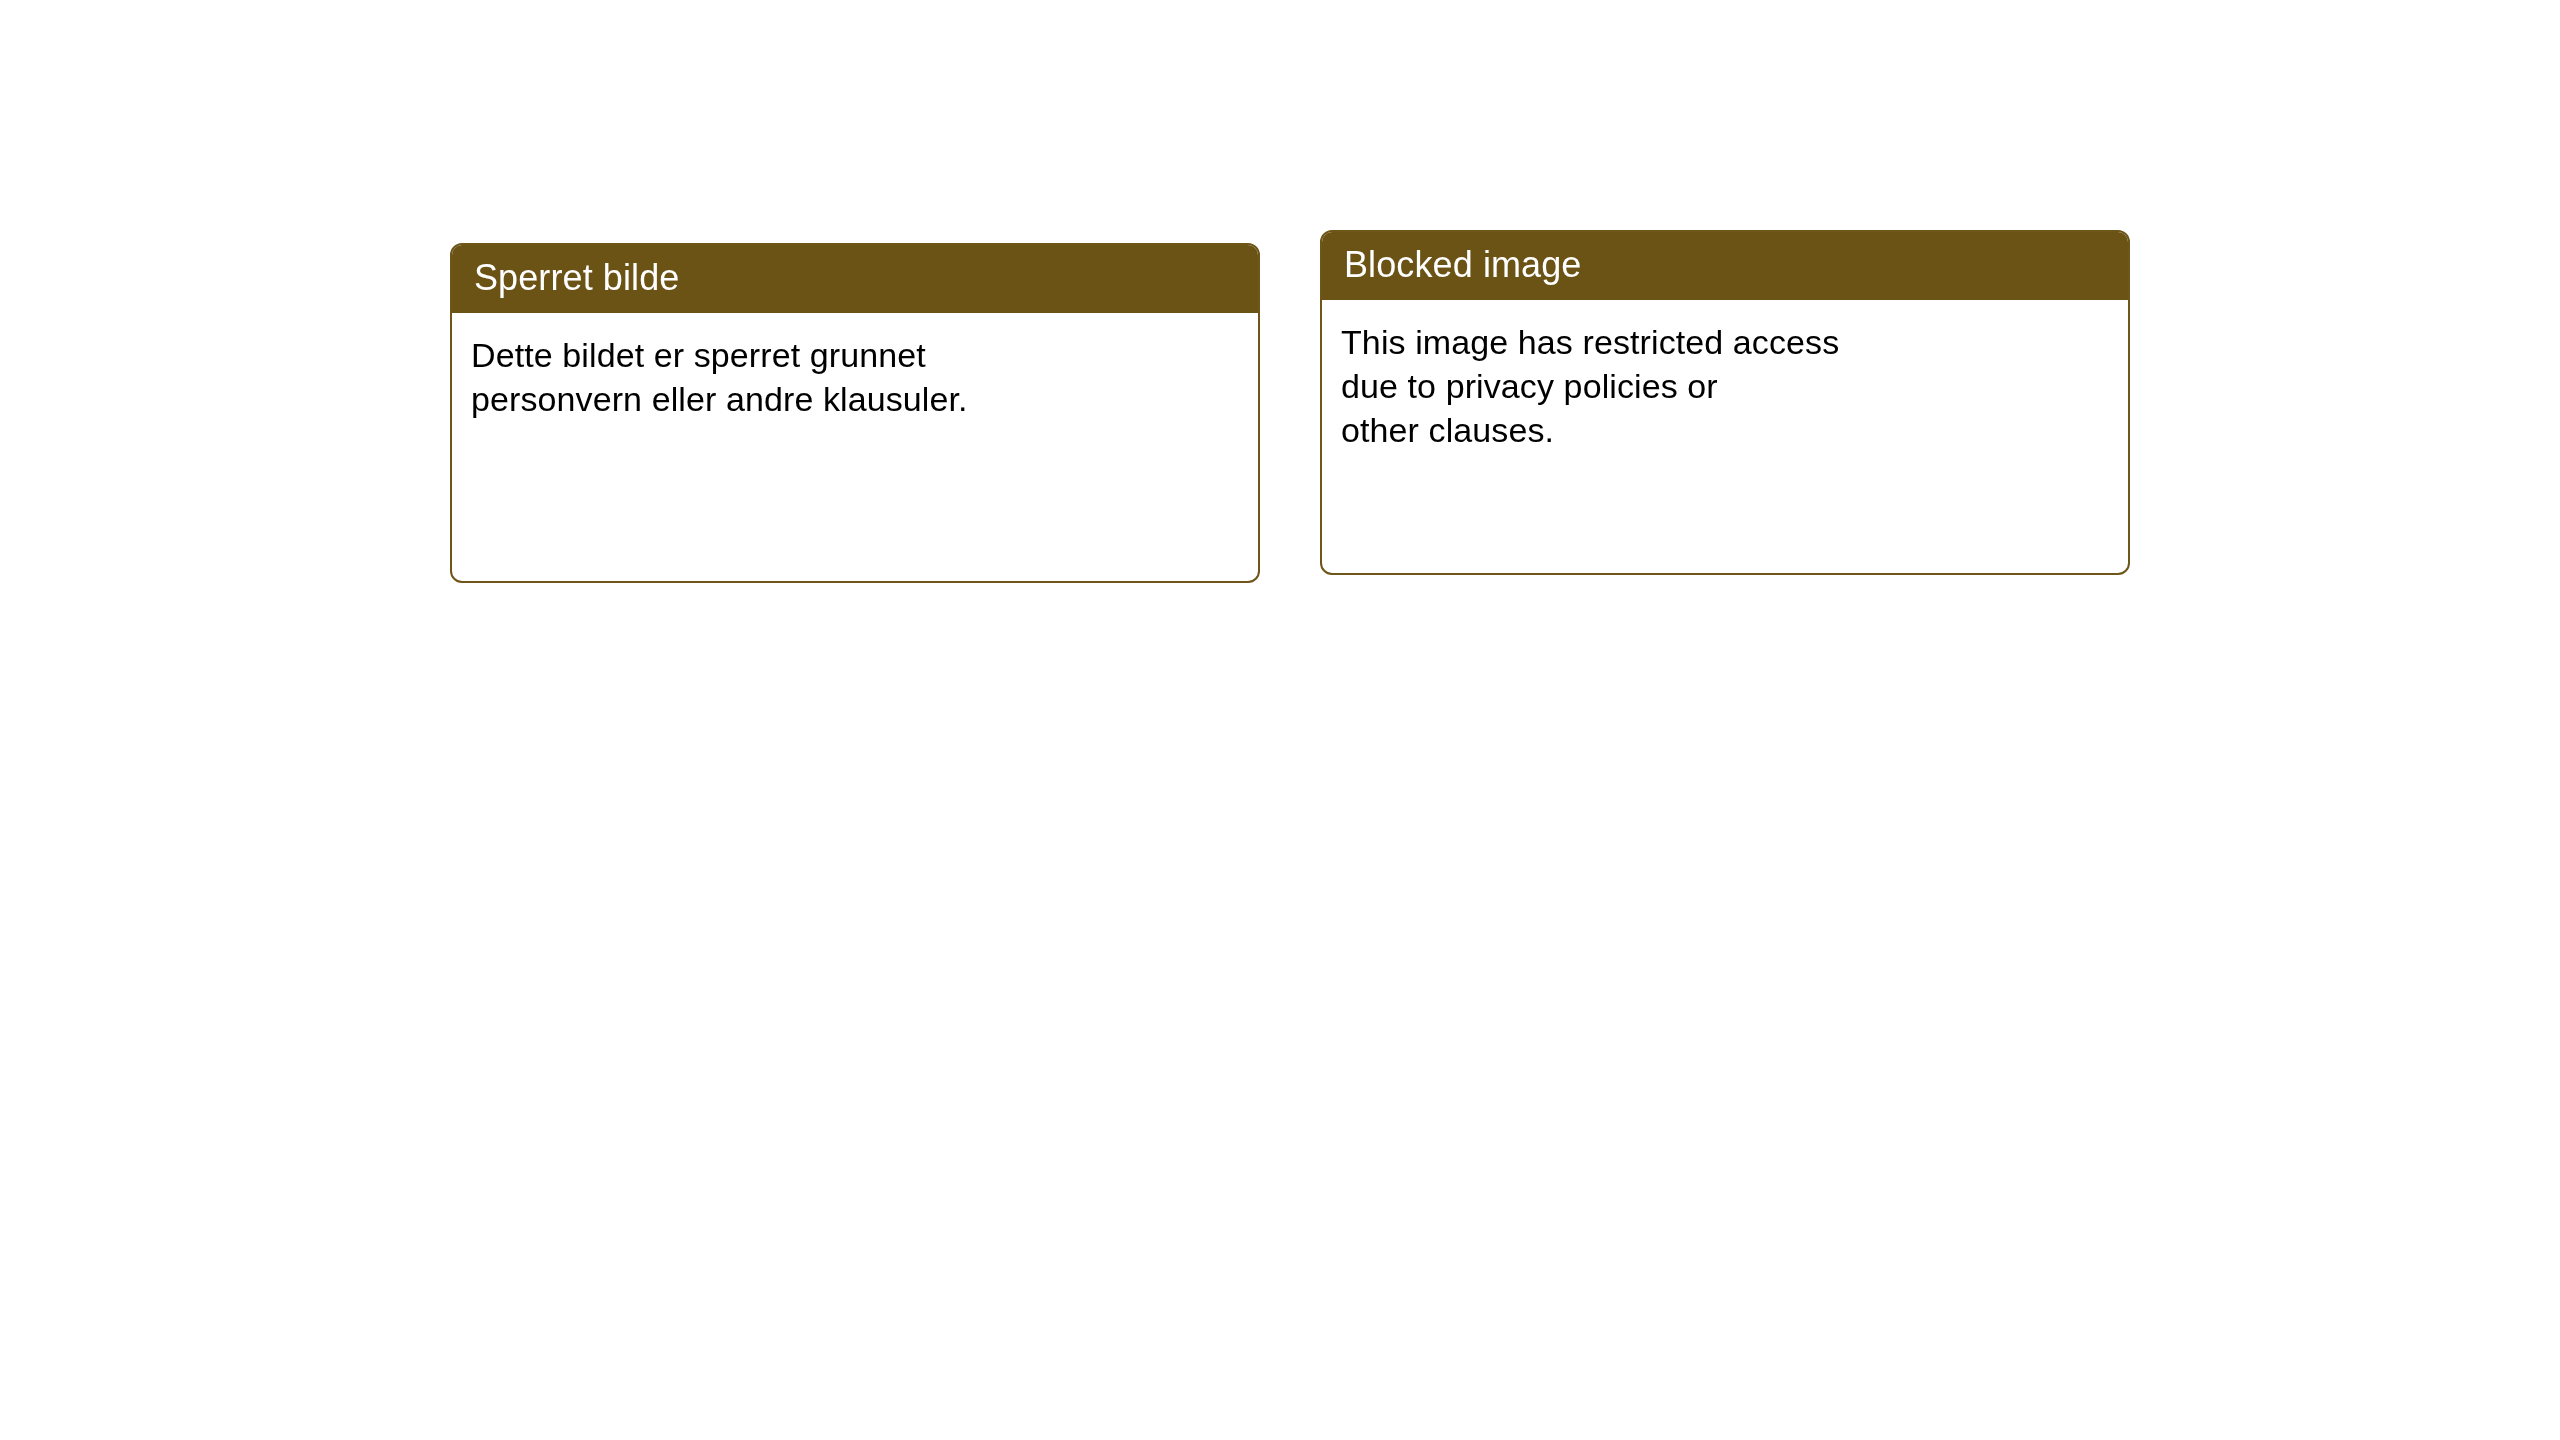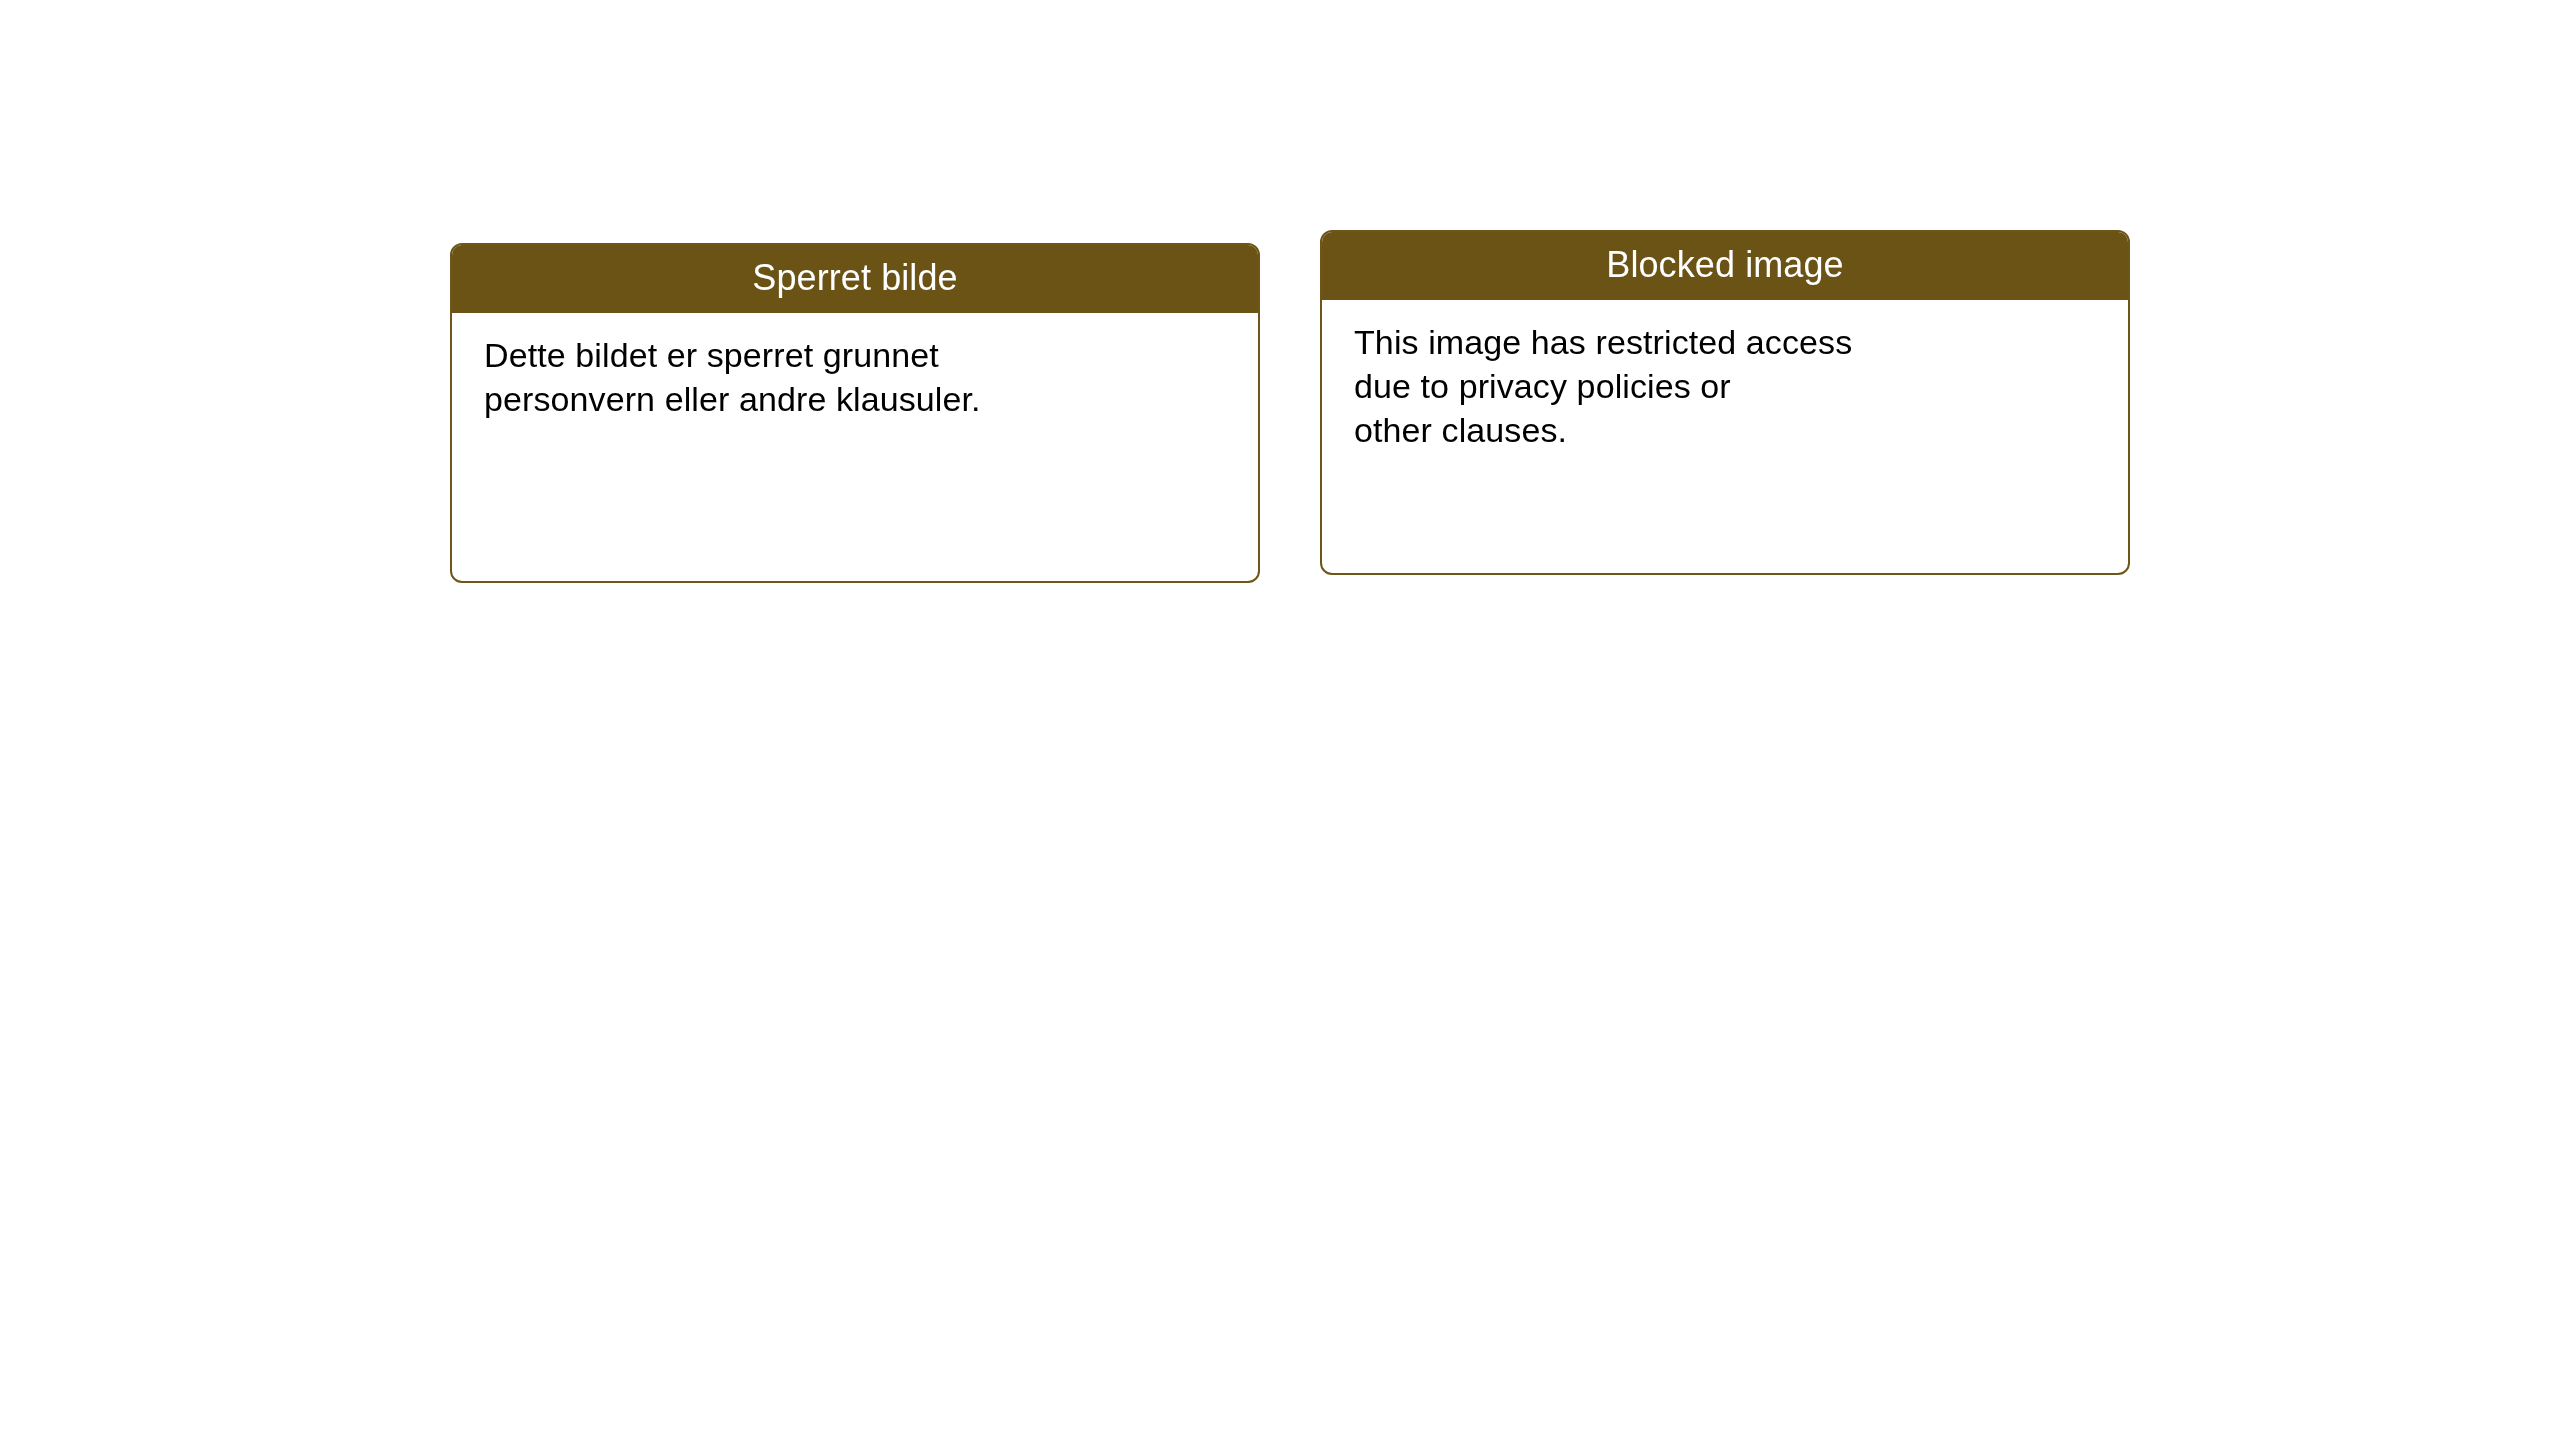--- a/index.html
+++ b/index.html
@@ -32,25 +32,24 @@
   .notice-card .card-header {
     box-sizing: border-box;
     background: #6b5316;
     color: #ffffff;
     font-size: 36px;
     line-height: 1.05;
     font-weight: 400;
     padding: 14px 22px 16px 22px;
     white-space: nowrap;
     letter-spacing: 0.1px;
-    text-align: center;
   }
   .notice-card .card-body {
     box-sizing: border-box;
-    padding: 20px 24px 24px 32px;
+    padding: 20px 24px 24px 19px;
     color: #000000;
     font-size: 34px;
     line-height: 1.30;
     font-weight: 400;
     white-space: pre-line;
     letter-spacing: 0.1px;
   }
 
   
   #card-no {

